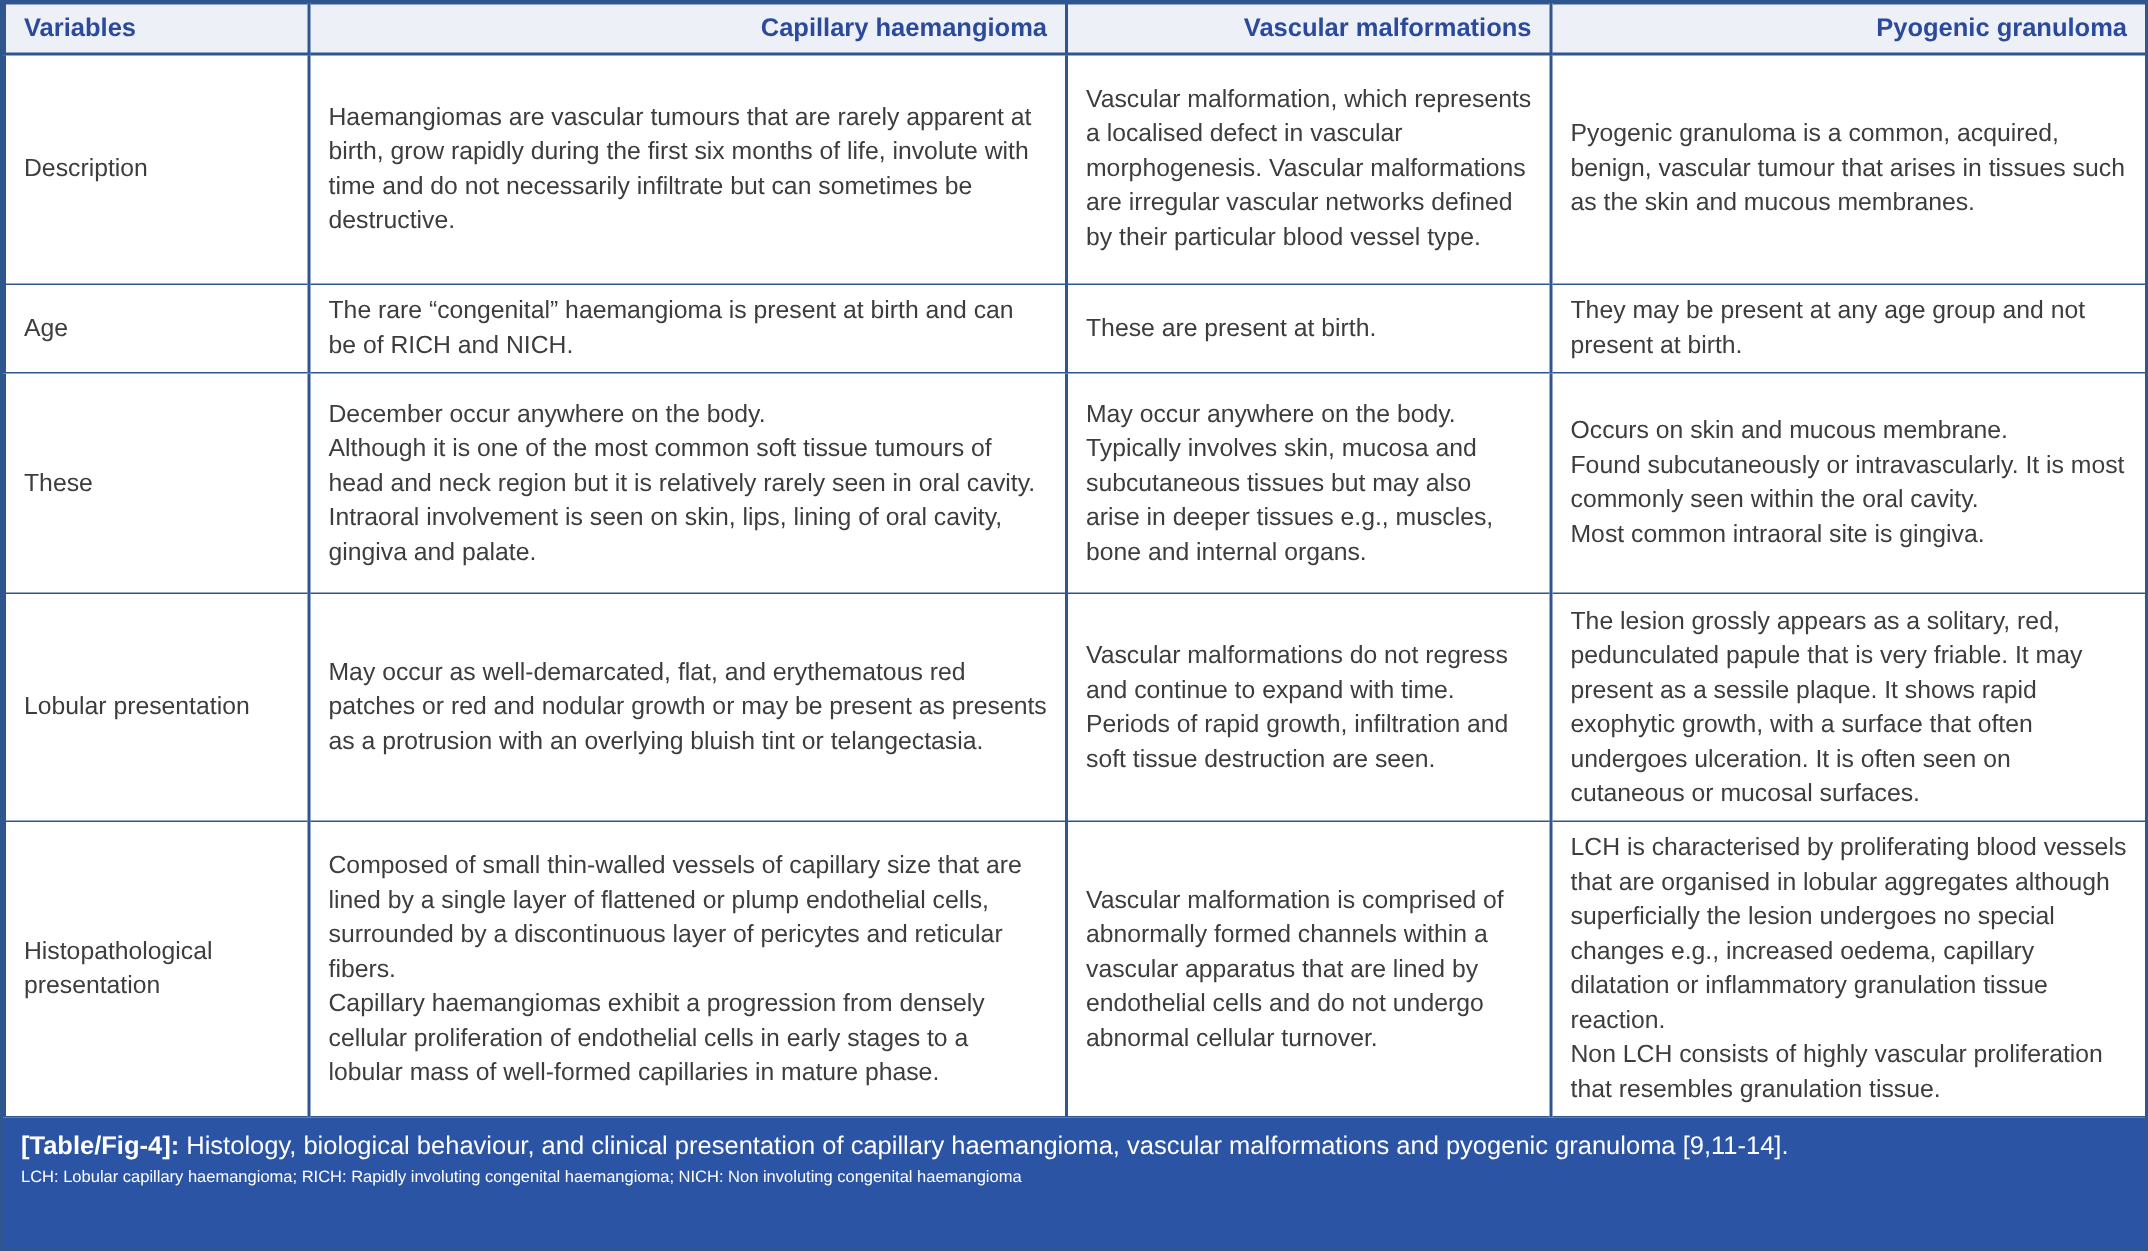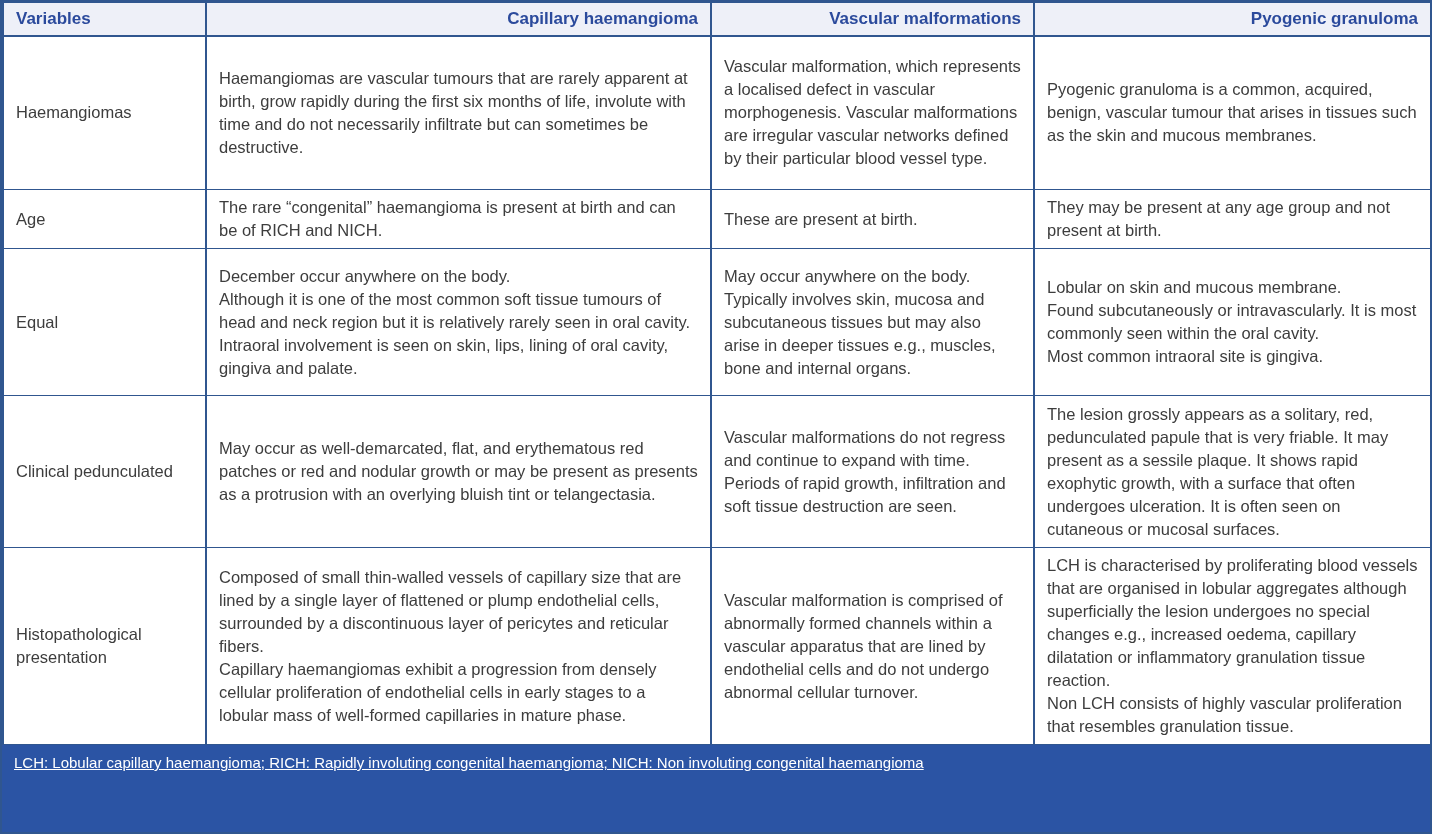--- a/index.html
+++ b/index.html
@@ -64,23 +64,22 @@
     background:var(--footer-bg);
     color:#ffffff;
     padding:7px 12px 6px 12px;
   }
   .caption-line1{
     font-size:17px;
     line-height:23px;
   }
   .caption-label{font-weight:bold;}
   .caption-line2{
-    font-size:15px;
+    font-size:11px;
     line-height:21px;
-    text-decoration:underline;
   }
 </style>
 </head>
 <body>
 
 <div class="table-wrap">
   <table>
     <colgroup>
       <col style="width:203px">
       <col style="width:505px">
@@ -90,54 +89,58 @@
     <thead>
       <tr>
         <th class="col-variables">Variables</th>
         <th>Capillary haemangioma</th>
         <th>Vascular malformations</th>
         <th>Pyogenic granuloma</th>
       </tr>
     </thead>
     <tbody>
       <tr class="r-description">
-        <td>Haemangiomas</td>
+        <td>Description</td>
         <td>Haemangiomas are vascular tumours that are rarely apparent at birth, grow rapidly during the first six months of life, involute with time and do not necessarily infiltrate but can sometimes be destructive.</td>
         <td>Vascular malformation, which represents a localised defect in vascular morphogenesis. Vascular malformations are irregular vascular networks defined by their particular blood vessel type.</td>
         <td>Pyogenic granuloma is a common, acquired, benign, vascular tumour that arises in tissues such as the skin and mucous membranes.</td>
       </tr>
       <tr class="r-age">
         <td>Age</td>
         <td>The rare “congenital” haemangioma is present at birth and can be of RICH and NICH.</td>
         <td>These are present at birth.</td>
         <td>They may be present at any age group and not present at birth.</td>
       </tr>
       <tr class="r-site">
-        <td>Equal</td>
+        <td>These</td>
         <td>December occur anywhere on the body.
 Although it is one of the most common soft tissue tumours of head and neck region but it is relatively rarely seen in oral cavity.
 Intraoral involvement is seen on skin, lips, lining of oral cavity, gingiva and palate.</td>
         <td>May occur anywhere on the body. Typically involves skin, mucosa and subcutaneous tissues but may also arise in deeper tissues e.g., muscles, bone and internal organs.</td>
-        <td>Lobular on skin and mucous membrane.
+        <td>Occurs on skin and mucous membrane.
 Found subcutaneously or intravascularly. It is most commonly seen within the oral cavity.
 Most common intraoral site is gingiva.</td>
       </tr>
       <tr class="r-clinical">
-        <td>Clinical pedunculated</td>
+        <td>Lobular presentation</td>
         <td>May occur as well-demarcated, flat, and erythematous red patches or red and nodular growth or may be present as presents as a protrusion with an overlying bluish tint or telangectasia.</td>
         <td>Vascular malformations do not regress and continue to expand with time. Periods of rapid growth, infiltration and soft tissue destruction are seen.</td>
         <td>The lesion grossly appears as a solitary, red, pedunculated papule that is very friable. It may present as a sessile plaque. It shows rapid exophytic growth, with a surface that often undergoes ulceration. It is often seen on cutaneous or mucosal surfaces.</td>
       </tr>
       <tr class="r-histo">
         <td>Histopathological presentation</td>
         <td>Composed of small thin-walled vessels of capillary size that are lined by a single layer of flattened or plump endothelial cells, surrounded by a discontinuous layer of pericytes and reticular fibers.
 Capillary haemangiomas exhibit a progression from densely cellular proliferation of endothelial cells in early stages to a lobular mass of well-formed capillaries in mature phase.</td>
         <td>Vascular malformation is comprised of abnormally formed channels within a vascular apparatus that are lined by endothelial cells and do not undergo abnormal cellular turnover.</td>
         <td>LCH is characterised by proliferating blood vessels that are organised in lobular aggregates although superficially the lesion undergoes no special changes e.g., increased oedema, capillary dilatation or inflammatory granulation tissue reaction.
 Non LCH consists of highly vascular proliferation that resembles granulation tissue.</td>
       </tr>
     </tbody>
   </table>
 
   <div class="caption">
+    <div class="caption-line1">
+      <span class="caption-label">[Table/Fig-4]:</span>
+      <span>Histology, biological behaviour, and clinical presentation of capillary haemangioma, vascular malformations and pyogenic granuloma [9,11-14].</span>
+    </div>
     <div class="caption-line2">LCH: Lobular capillary haemangioma; RICH: Rapidly involuting congenital haemangioma; NICH: Non involuting congenital haemangioma</div>
   </div>
 </div>
 
 </body></html>

